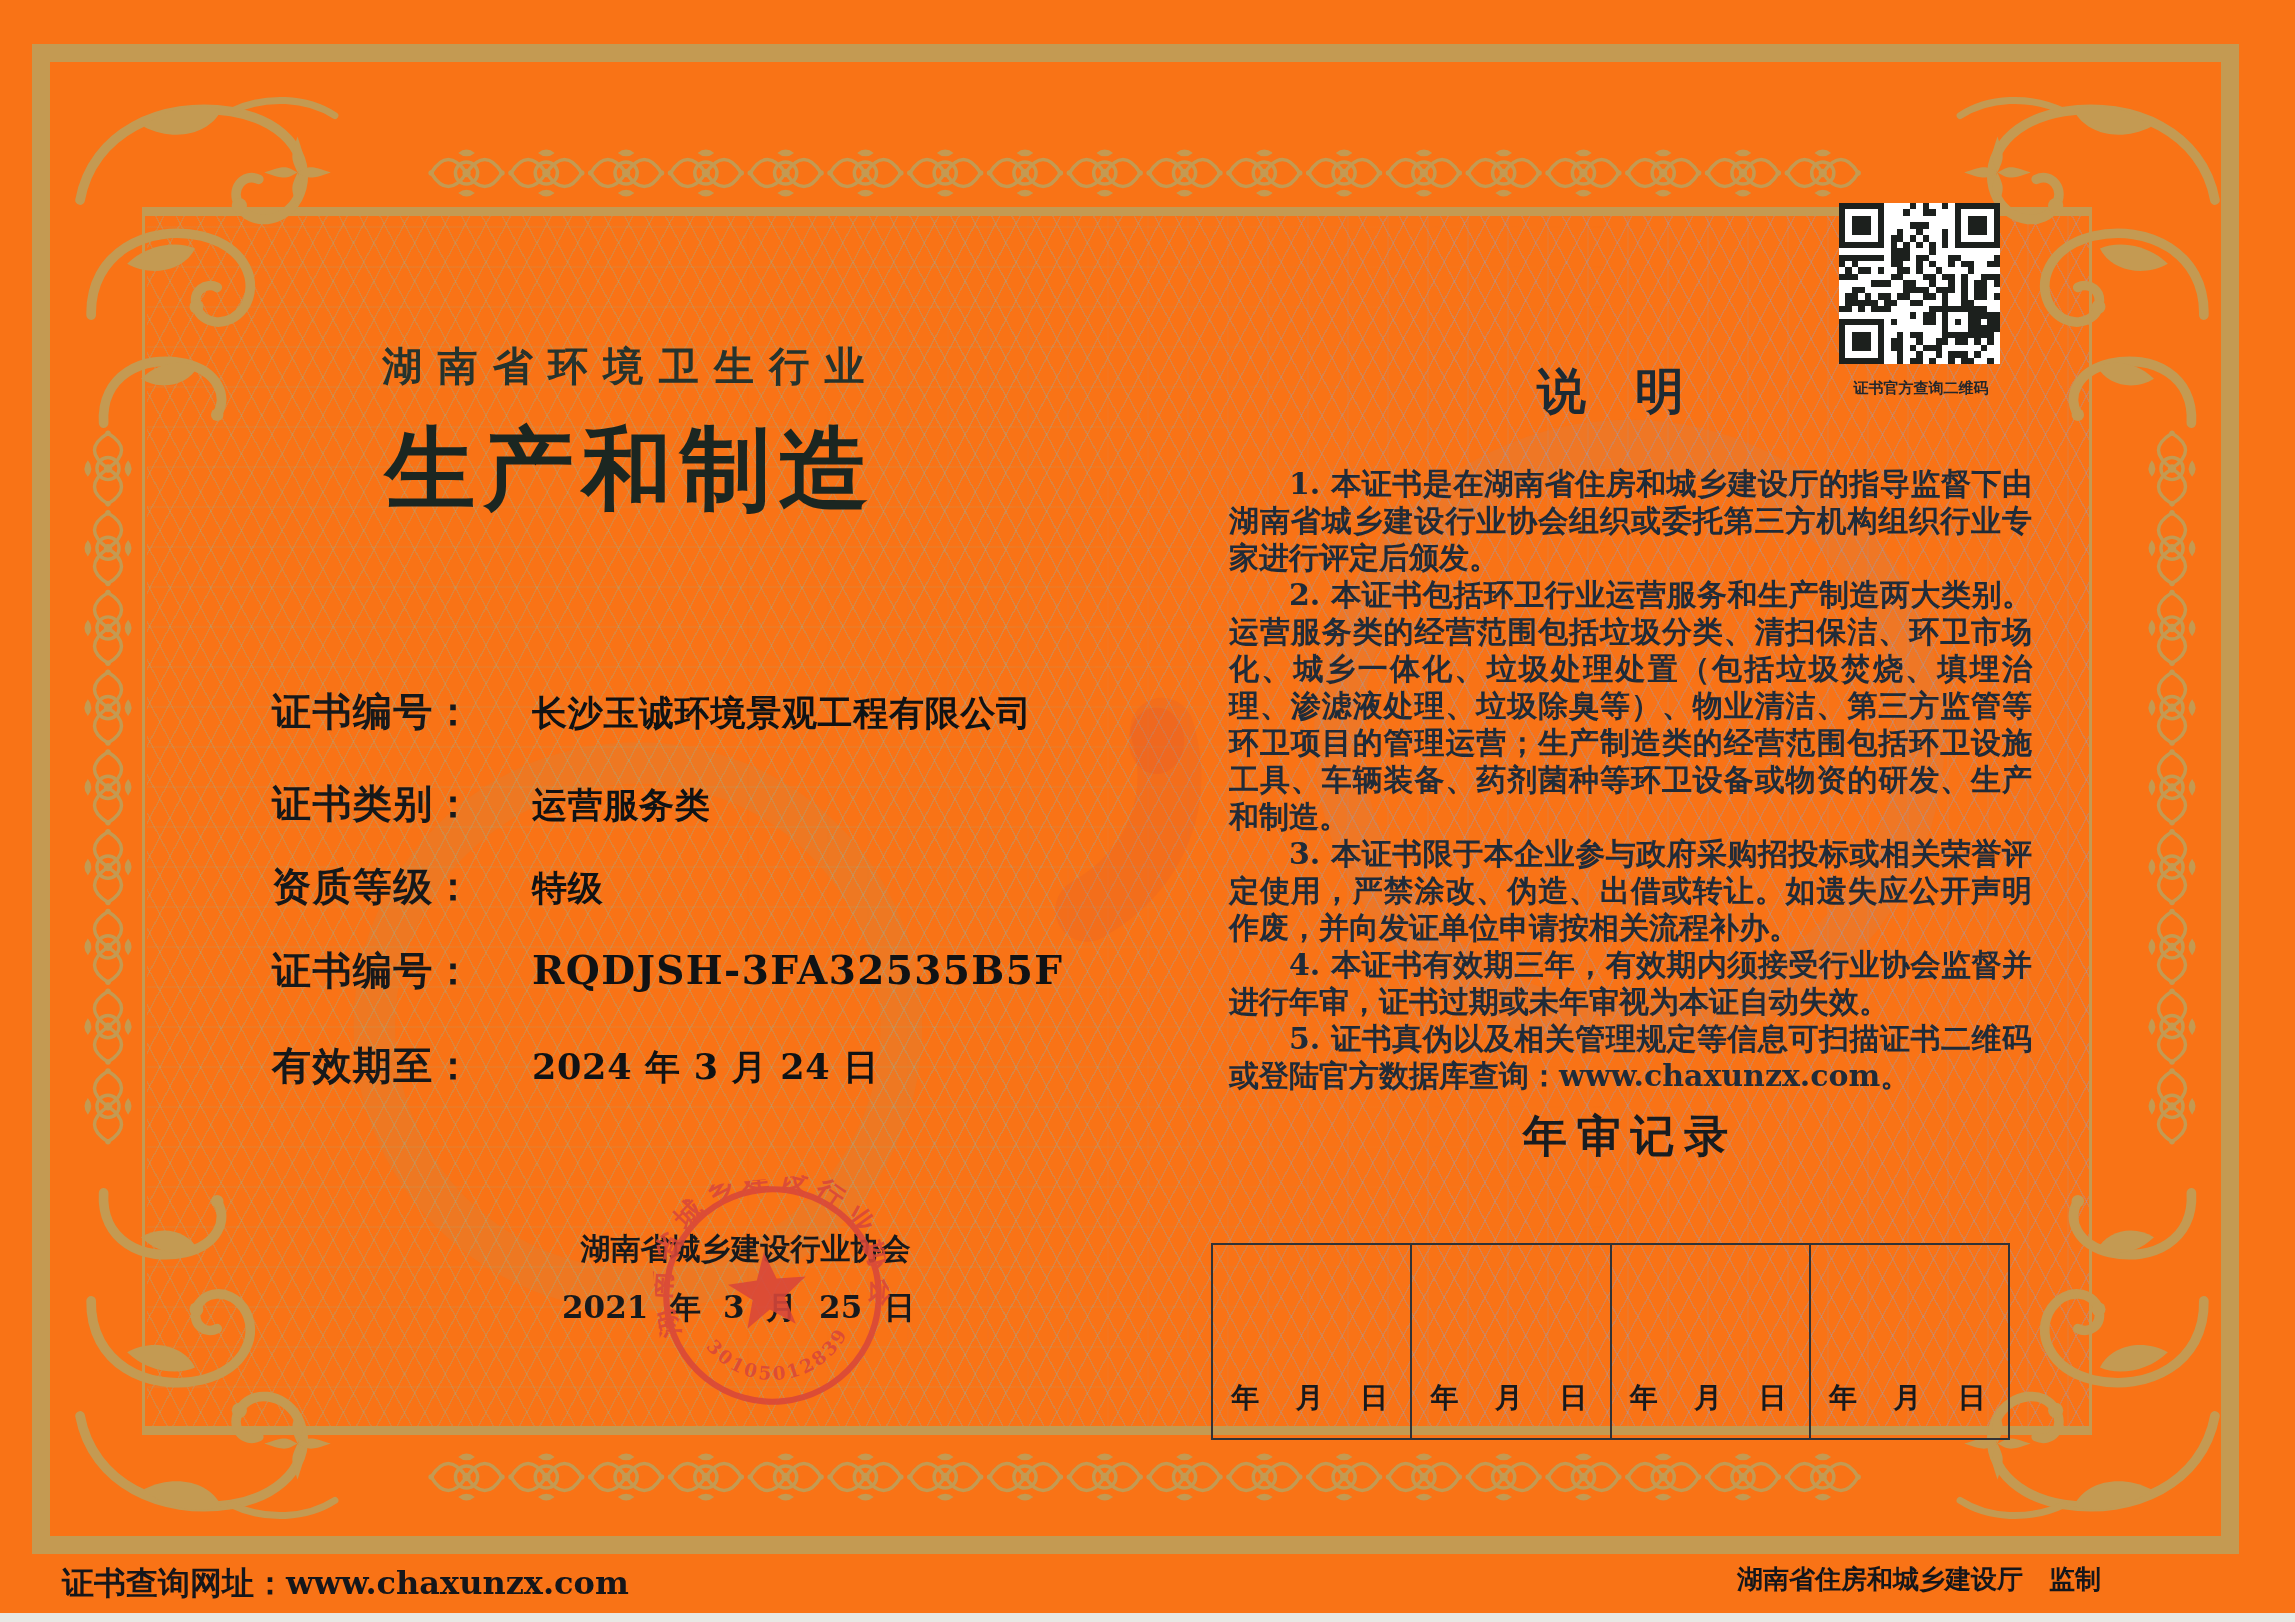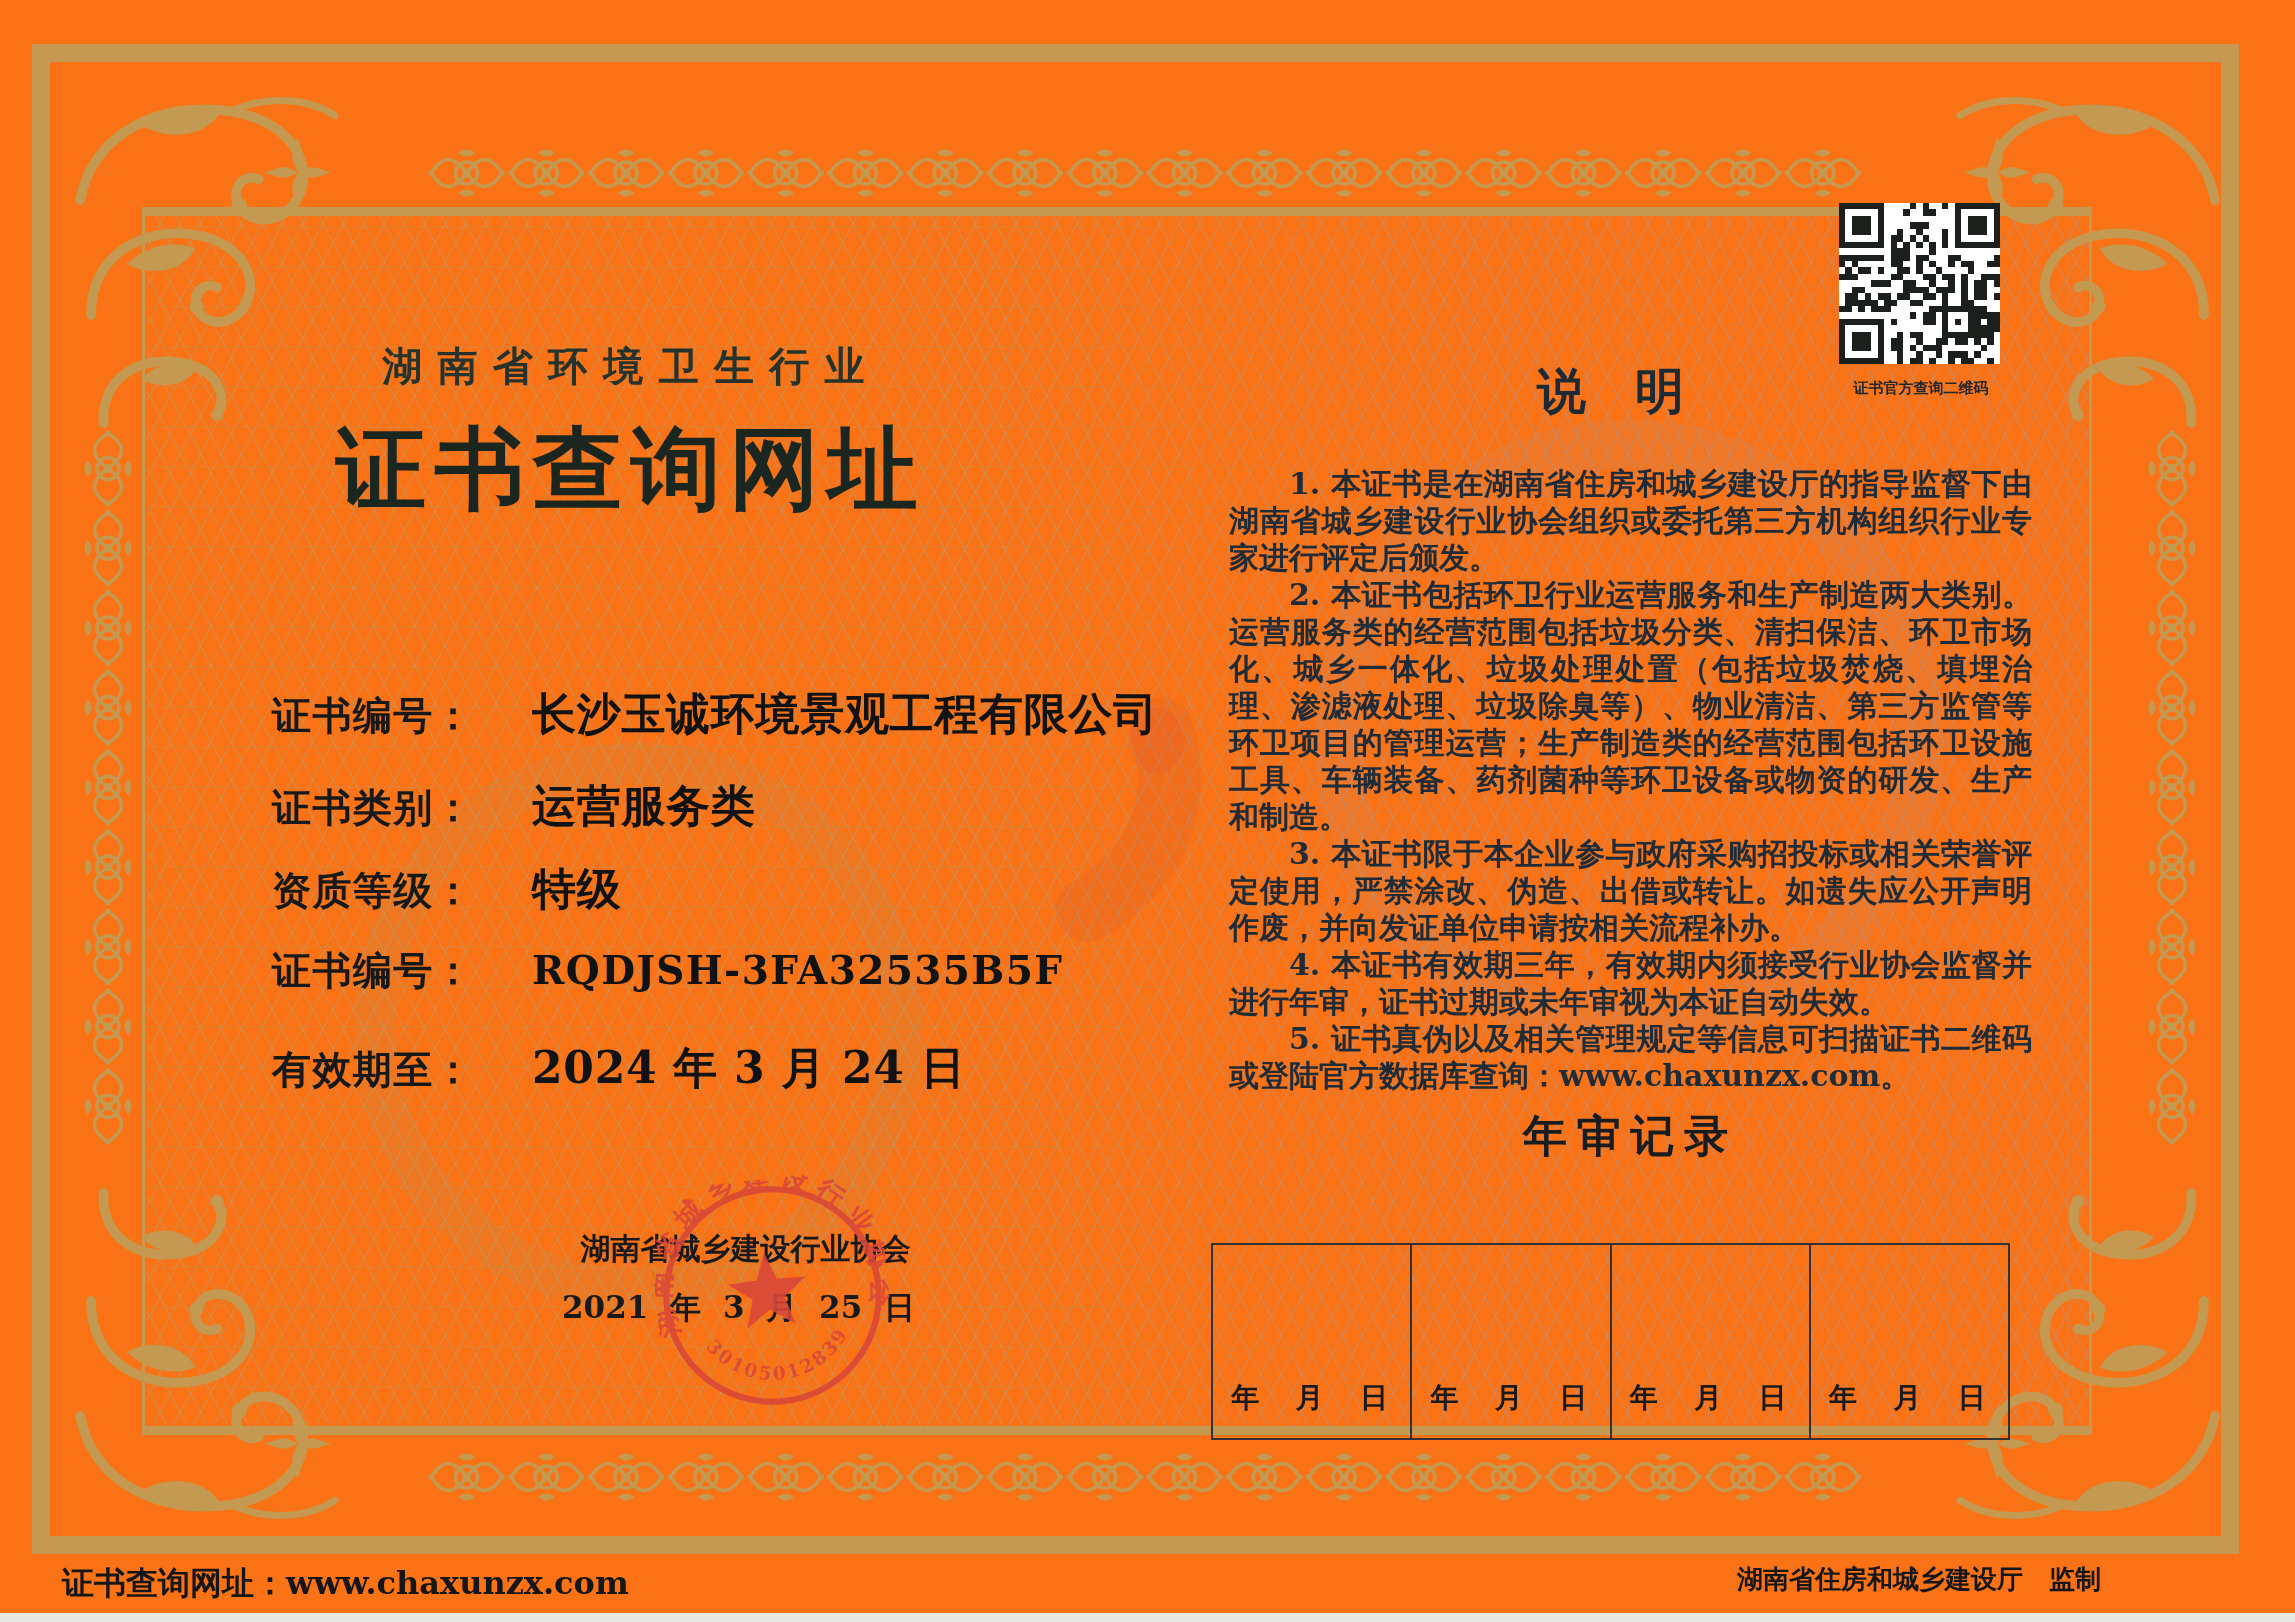--- a/index.html
+++ b/index.html
@@ -30,21 +30,21 @@
     -webkit-mask-image:linear-gradient(to left,#000 0 32%,rgba(0,0,0,.35) 52%,transparent 70%);
     mask-image:linear-gradient(to left,#000 0 32%,rgba(0,0,0,.35) 52%,transparent 70%);
   }
   svg.decor{position:absolute;overflow:visible;}
   #title1{position:absolute;left:291px;top:339px;width:680px;text-align:center;
     font-size:40px;font-weight:700;letter-spacing:15.3px;color:#26332d;white-space:nowrap;}
   #title2{position:absolute;left:291px;top:409px;width:680px;text-align:center;
     font-size:90px;font-weight:700;letter-spacing:8.3px;color:#1b2621;white-space:nowrap;}
   .field-row{position:absolute;left:272px;display:flex;align-items:baseline;white-space:nowrap;}
   .field-label{font-size:39px;font-weight:700;color:#16181a;width:216px;letter-spacing:1.4px;}
-  .field-value{font-size:44px;font-weight:700;color:#101214;margin-left:44px;letter-spacing:0.7px;}
+  .field-value{font-size:35px;font-weight:700;color:#101214;margin-left:44px;letter-spacing:0.7px;}
   .field-value.latin{font-size:39px;letter-spacing:1.4px;}
   #issuer-name{position:absolute;left:527px;top:1229px;width:437px;text-align:center;
     font-size:30px;font-weight:700;color:#17191c;white-space:nowrap;}
   #issue-date{position:absolute;left:527px;top:1287px;width:388px;text-align:right;
     font-size:31px;font-weight:700;color:#17191c;word-spacing:11px;white-space:nowrap;}
   
   #notes-heading{position:absolute;left:1229px;top:359px;width:763px;text-align:center;
     font-size:49px;font-weight:700;color:#1d2a33;white-space:nowrap;}
   #notes{position:absolute;left:1229px;top:465px;width:803px;color:#202b38;
     font-size:30px;line-height:37px;font-weight:600;text-align:justify;}
@@ -202,21 +202,21 @@
       <use href="#flourish"></use>
     </svg>
   <svg class="decor" width="277" height="347" style="left:69px;top:1187px;transform:scaleY(-1)" viewBox="0 0 400 500">
       <use href="#flourish"></use>
     </svg>
   <svg class="decor" width="277" height="347" style="left:1949px;top:1187px;transform:scale(-1,-1)" viewBox="0 0 400 500">
       <use href="#flourish"></use>
     </svg>
 
   <div id="title1">湖南省环境卫生行业</div>
-  <div id="title2">证书查询网址</div>
+  <div id="title2">生产和制造</div>
 
   <div class="field-row" style="top:685px">
     <span class="field-label">证书编号：</span>
     <span class="field-value">长沙玉诚环境景观工程有限公司</span>
   </div>
   <div class="field-row" style="top:777px">
     <span class="field-label">证书类别：</span>
     <span class="field-value">运营服务类</span>
   </div>
   <div class="field-row" style="top:860px">

